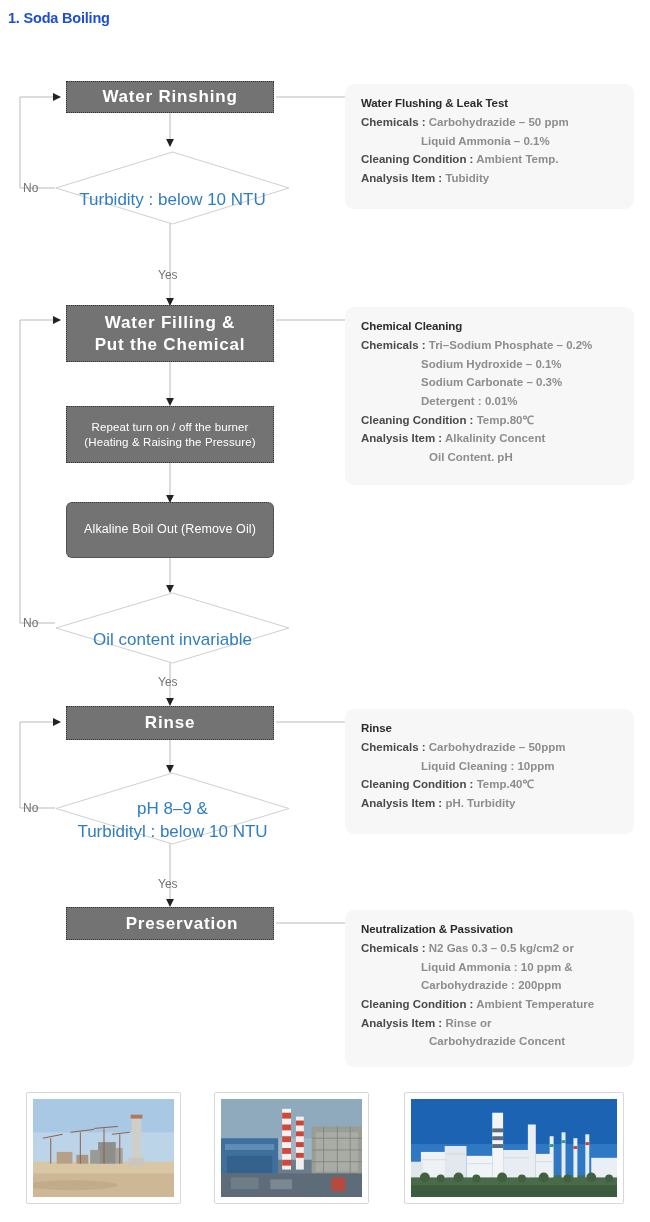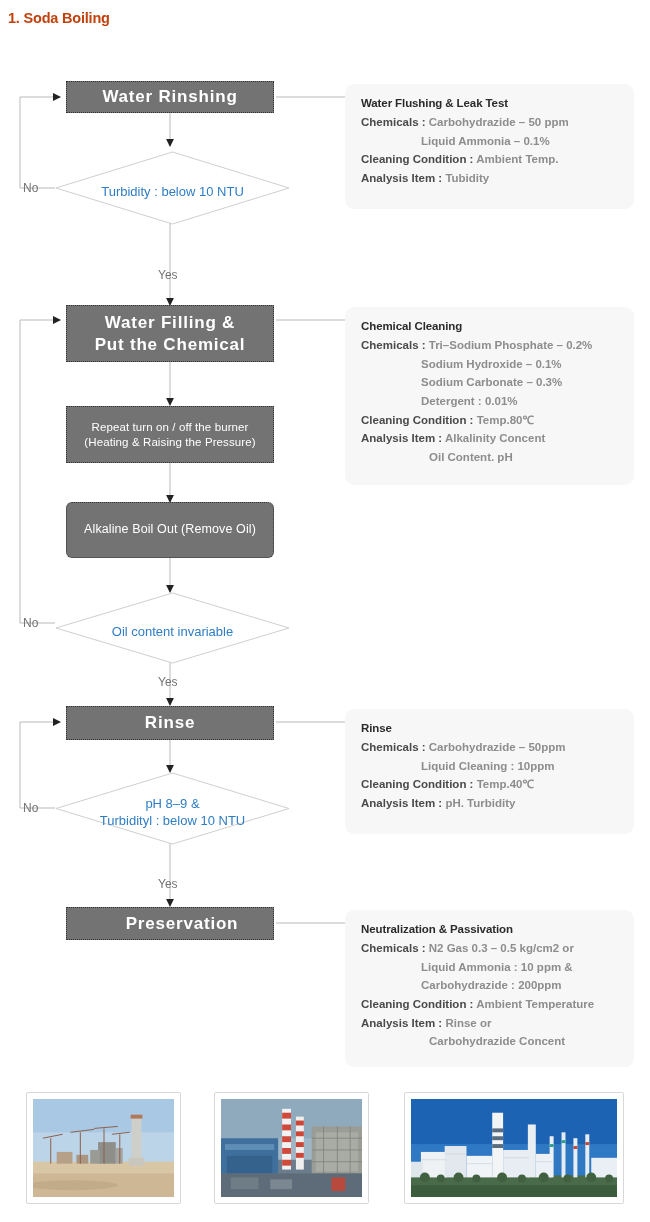--- a/index.html
+++ b/index.html
@@ -13,21 +13,21 @@
     position: relative;
     font-family: "Liberation Sans", sans-serif;
     overflow: hidden;
   }
   #page-title {
     position: absolute;
     left: 8px;
     top: 10px;
     font-size: 14.5px;
     font-weight: 700;
-    color: #c2410c;
+    color: #1d4ed8;
     letter-spacing: -0.2px;
     white-space: nowrap;
   }
 
   
   .proc {
     position: absolute;
     background: #737373;
     border: 1px dotted #333;
     box-sizing: border-box;
@@ -41,28 +41,28 @@
   .proc.big   { font-size: 17px; font-weight: 600; letter-spacing: 0.8px; }
   .proc.small { font-size: 11.5px; font-weight: 400; letter-spacing: 0.1px; }
 
   
   .decision {
     position: absolute;
   }
   .decision svg { position: absolute; left: 0; top: 0; }
   .decision .dtext {
     position: absolute;
-    left: 0; top: 4px;
+    left: 0; top: 12px;
     width: 100%; height: 100%;
     display: flex;
     align-items: center;
     justify-content: center;
     text-align: center;
     color: #2f7dc4;
-    font-size: 13px;
+    font-size: 17px;
     line-height: 1.3;
     pointer-events: none;
   }
 
   
   #wires {
     position: absolute;
     left: 0; top: 0;
     width: 650px; height: 1222px;
     pointer-events: none;

